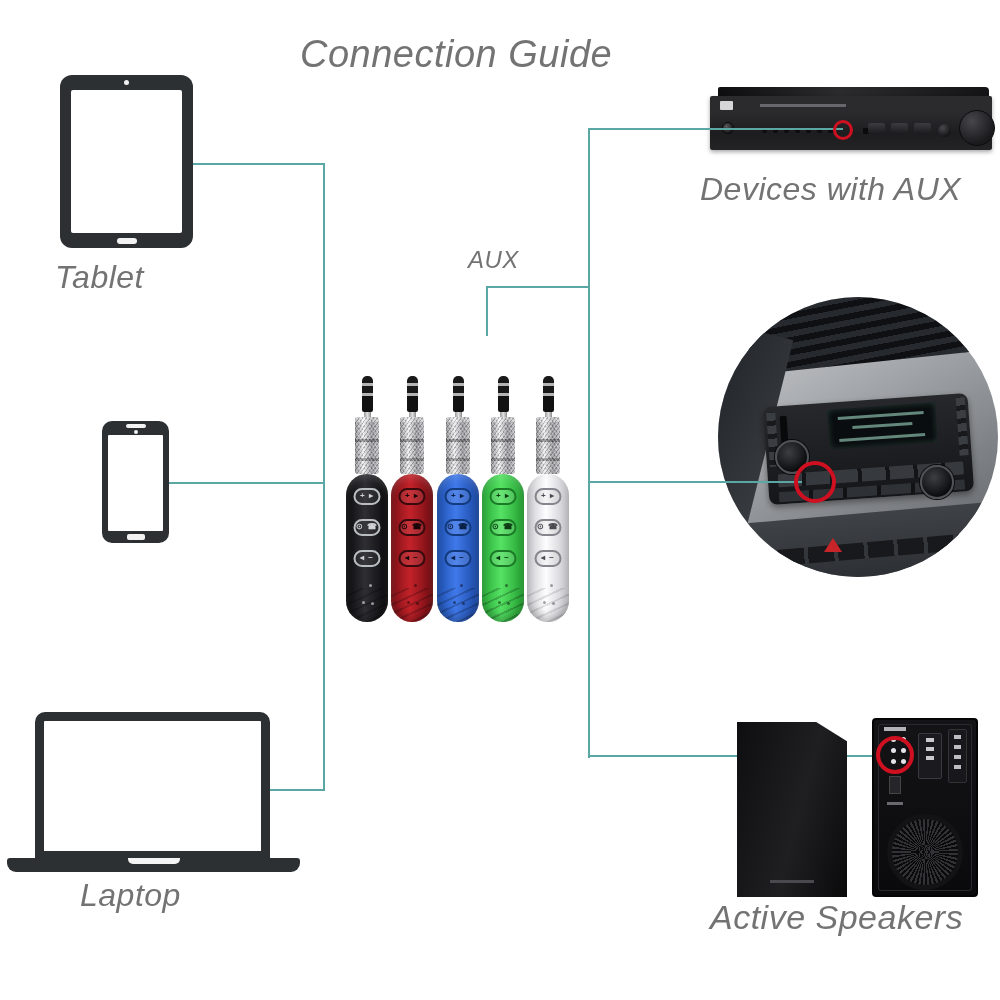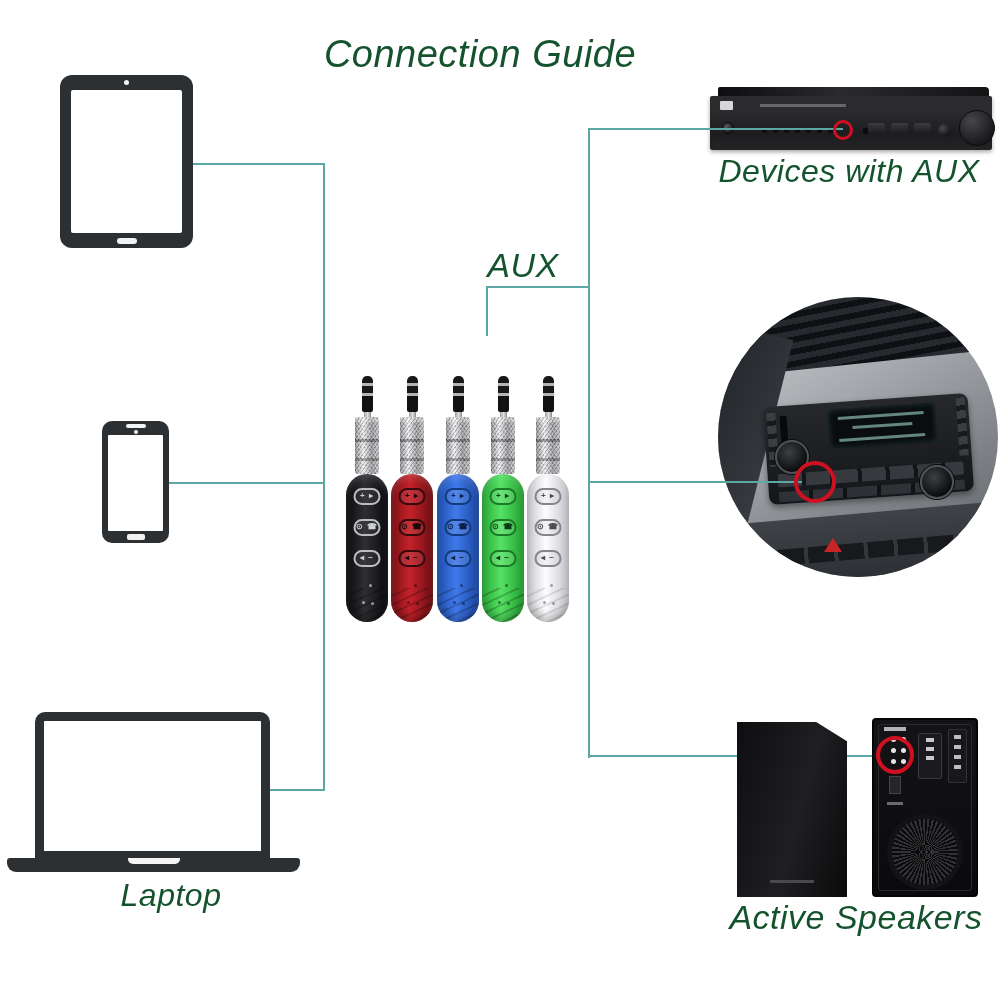--- a/index.html
+++ b/index.html
@@ -1,22 +1,22 @@
 <!DOCTYPE html>
 <html><head>
 <meta charset="utf-8">
 <style>
   html,body{margin:0;padding:0;background:#ffffff;}
   #canvas{position:relative;width:1000px;height:1000px;background:#ffffff;overflow:hidden;
           font-family:"Liberation Sans",sans-serif;}
   
-  .lbl{position:absolute;font-style:italic;color:#14532d;text-align:center;letter-spacing:.5px;white-space:nowrap;}
+  .lbl{position:absolute;font-style:italic;color:#737373;letter-spacing:.5px;white-space:nowrap;}
   .title{font-size:38px;}
   .devlbl{font-size:32px;}
-  .auxlbl{font-size:34px;}
+  .auxlbl{font-size:24px;}
   
   .line{position:absolute;background:#5aa7a3;}
   .line.h{height:2px;} .line.v{width:2px;}
   .z1{z-index:1;} .z4{z-index:4;}
   
   .ring{position:absolute;border:3px solid #cf1021;border-radius:50%;z-index:6;box-sizing:border-box;}
   
   .dev{position:absolute;background:#2c3033;z-index:2;}
   .tablet{left:60px;top:75px;width:133px;height:173px;border-radius:12px;}
   .tablet .screen{position:absolute;left:11px;right:11px;top:15px;bottom:15px;background:#fff;border-radius:2px;}
@@ -147,33 +147,34 @@
   <div class="line h z1" style="left:486px;top:286px;width:103px;"></div>
   <div class="line v z1" style="left:486px;top:286px;height:50px;"></div>
   <div class="line h z4" style="left:590px;top:481px;width:212px;"></div>
   <div class="line h z1" style="left:590px;top:755px;width:288px;"></div>
 
   <div class="dev tablet">
     <div class="cam"></div>
     <div class="screen"></div>
     <div class="home"></div>
   </div>
+  <div class="lbl devlbl" style="left:55px;top:259px;width:145px;">Tablet</div>
 
   <div class="dev phone">
     <div class="speaker"></div>
     <div class="cam"></div>
     <div class="screen"></div>
     <div class="home"></div>
   </div>
 
   <div class="laptop-screen"></div>
   <div class="laptop-base">
     <div class="notch"></div>
   </div>
-  <div class="lbl devlbl" style="left:96px;top:877px;width:150px;">Laptop</div>
+  <div class="lbl devlbl" style="left:80px;top:877px;width:150px;">Laptop</div>
 
   <div class="lbl auxlbl" style="left:468px;top:246px;width:110px;">AUX</div>
 
   <div class="adapter black" style="left:346px;">
     <div class="tip"></div>
     <div class="shaft"></div>
     <div class="barrel"></div>
     <div class="abody">
       <div class="abtn b1">+ ▸</div>
       <div class="abtn b2">⊙ ☎</div>
@@ -244,21 +245,21 @@
     <div class="amp-power"></div>
     <div class="amp-dotrow"></div>
     <div class="amp-sq"></div>
     <div class="amp-btn ab1"></div>
     <div class="amp-btn ab2"></div>
     <div class="amp-btn ab3"></div>
     <div class="amp-knob-s"></div>
     <div class="amp-knob"></div>
   </div>
   <div class="ring" style="left:833px;top:120px;width:20px;height:20px;"></div>
-  <div class="lbl devlbl" style="left:700px;top:153px;width:298px;font-style:italic;">Devices with AUX</div>
+  <div class="lbl devlbl" style="left:700px;top:171px;width:298px;font-style:italic;">Devices with AUX</div>
 
   <div class="car">
     <div class="car-vent"></div>
     <div class="car-pillar"></div>
     <div class="car-radio">
       <div class="car-cd"></div>
       <div class="car-disp">
         <i style="top:8px;"></i>
           <i style="top:18px;width:60px;left:24px;"></i>
           <i style="top:30px;"></i>

